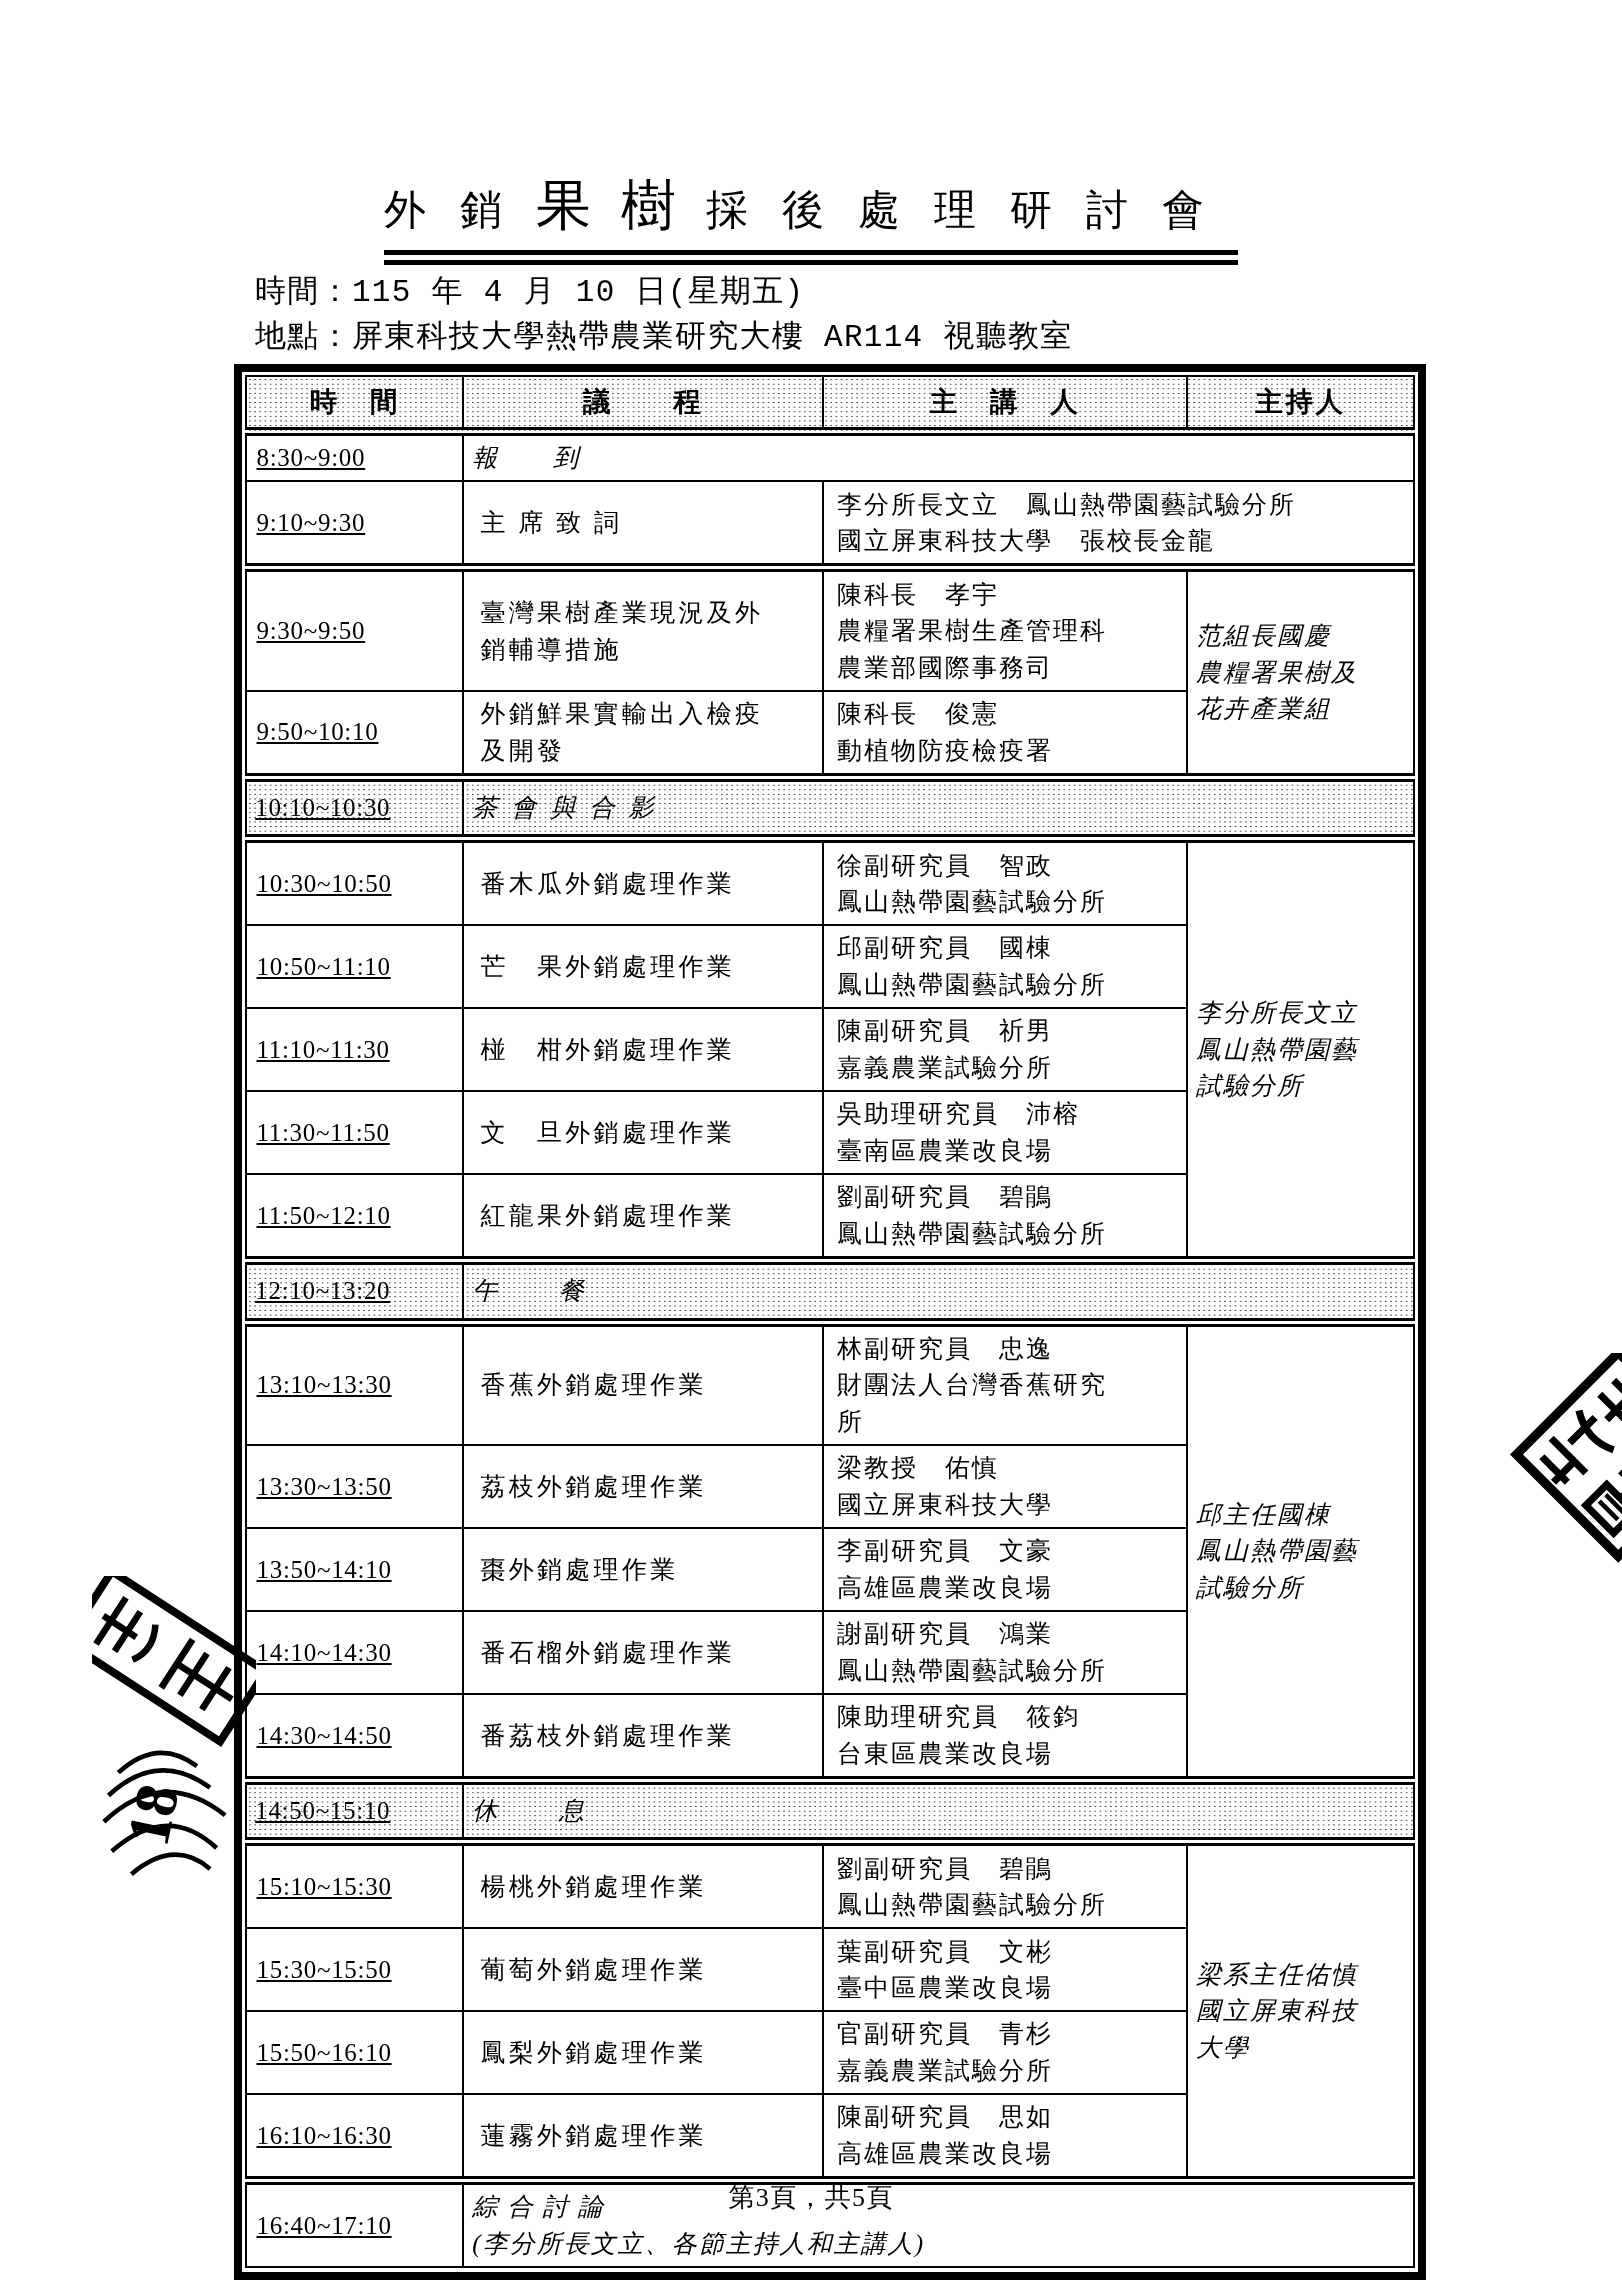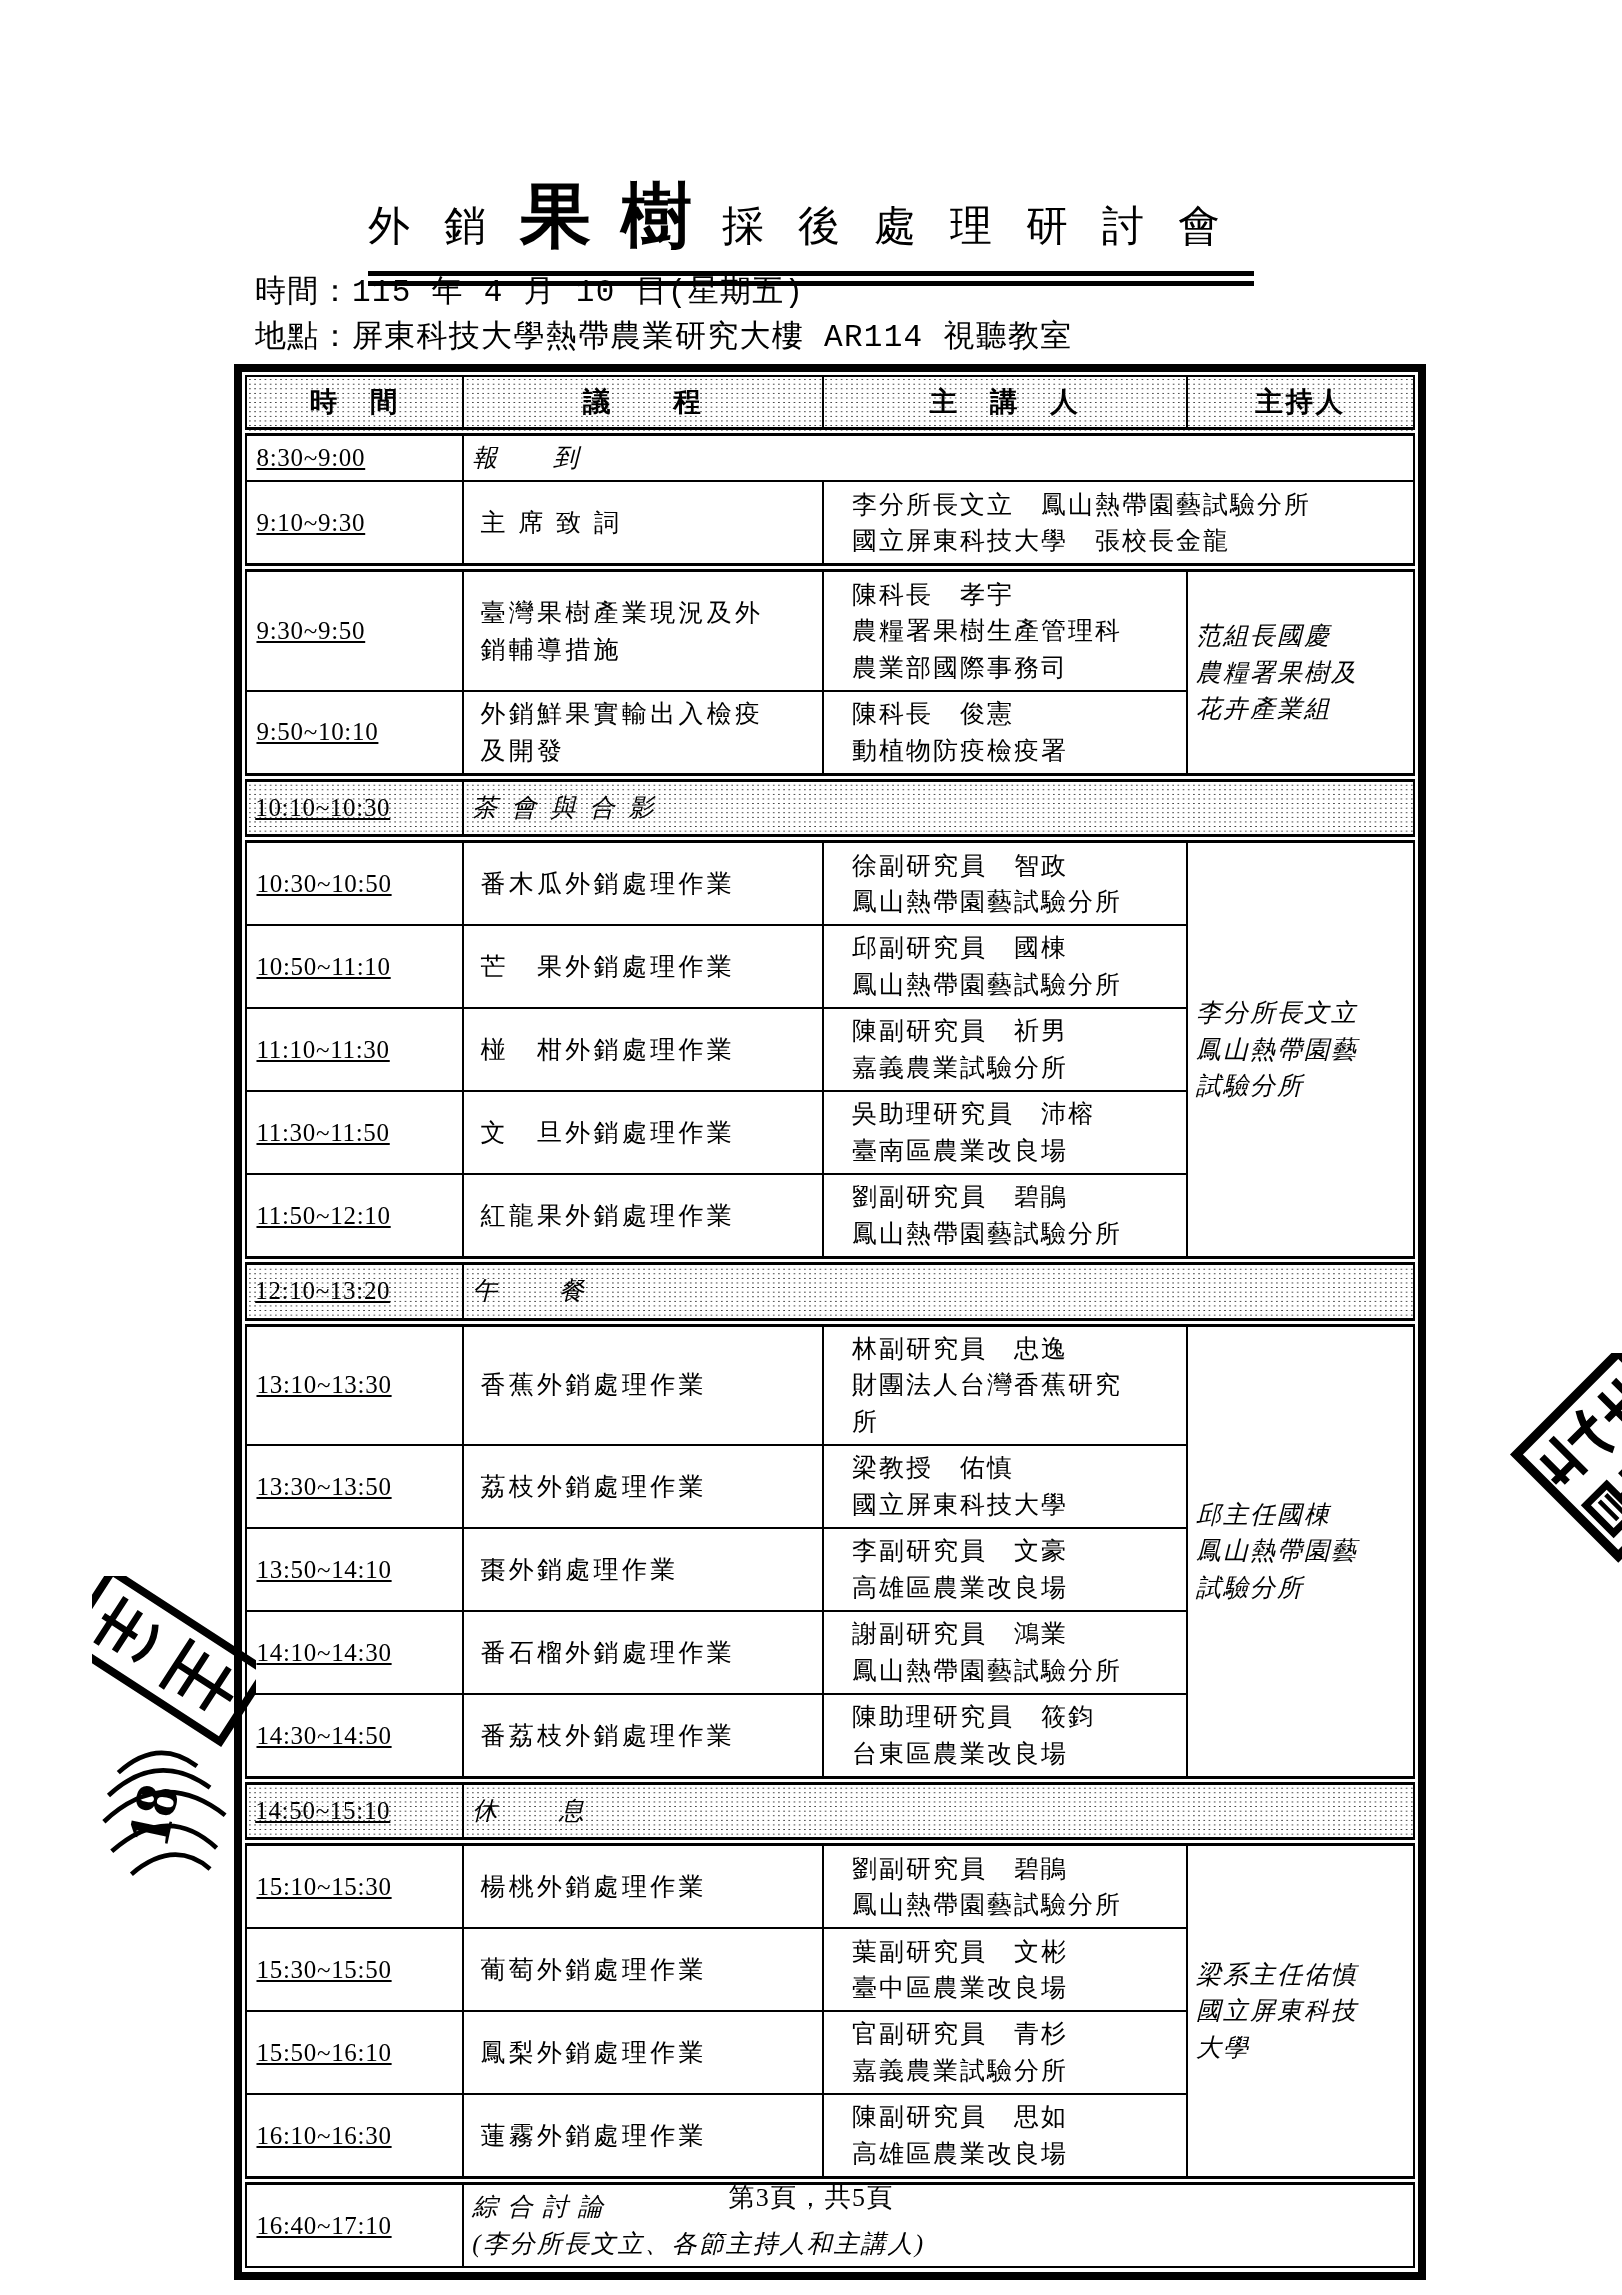--- a/index.html
+++ b/index.html
@@ -6,21 +6,21 @@
   .page{
     position:relative;width:1622px;height:2295px;background:#ffffff;
     overflow:hidden;font-family:"Liberation Serif","DejaVu Serif",serif;color:#000;
   }
   
   .title-wrap{
     position:absolute;top:169px;left:50%;transform:translateX(-50%);
     display:inline-block;white-space:nowrap;text-align:center;
   }
   .t-part{font-size:42px;letter-spacing:34px;vertical-align:baseline;}
-  .t-em{font-size:71px;font-weight:bold;letter-spacing:30px;vertical-align:baseline;}
+  .t-em{font-size:55px;font-weight:normal;letter-spacing:30px;vertical-align:baseline;}
   .t-u1{height:0;border-top:5.9px solid #000;margin-top:6.5px;}
   .t-u2{height:0;border-top:5.9px solid #000;margin-top:5.2px;}
   
   .meta{position:absolute;left:255px;font-size:31px;letter-spacing:1.3px;white-space:nowrap;font-family:Liberation Mono, monospace;}
   .meta-time{top:270px;}
   .meta-loc{top:315px;}
   
   .table-frame{
     position:absolute;left:234px;top:364px;width:1192px;
     border:8.5px solid #000;padding:3.3px;box-sizing:border-box;background:#fff;
@@ -37,21 +37,21 @@
   }
   tr.b-thin>td{border-top:2.6px solid #000;}
   tr.b-double>td{border-top:9.2px double #000;}
   tr.shaded>td{border-top:9.2px double #000;border-bottom:9.2px double #000;padding:9.2px 7.9px;}
   .dotted{
     background-image:radial-gradient(circle,#3c3c3c 0.9px,rgba(0,0,0,0) 1px);
     background-size:5.2px 4.6px;background-position:1.3px 1.3px;
   }
   td.time{padding-left:9.2px;letter-spacing:0.7px;white-space:nowrap;text-decoration:underline;}
   td.agenda{padding-left:16px;letter-spacing:3.3px;}
-  td.speaker{padding-left:28px;letter-spacing:2px;}
+  td.speaker{padding-left:13px;letter-spacing:2px;}
   td.center{text-align:left;letter-spacing:2px;font-style:italic;}
   td .ln{white-space:nowrap;}
   td .ln+.ln{margin-top:2.6px;}
   tr.shaded td .ln{letter-spacing:3.9px;}
   
   .footer{
     position:absolute;top:2180px;left:0;width:100%;text-align:center;
     font-size:26px;letter-spacing:1.3px;
   }
   

